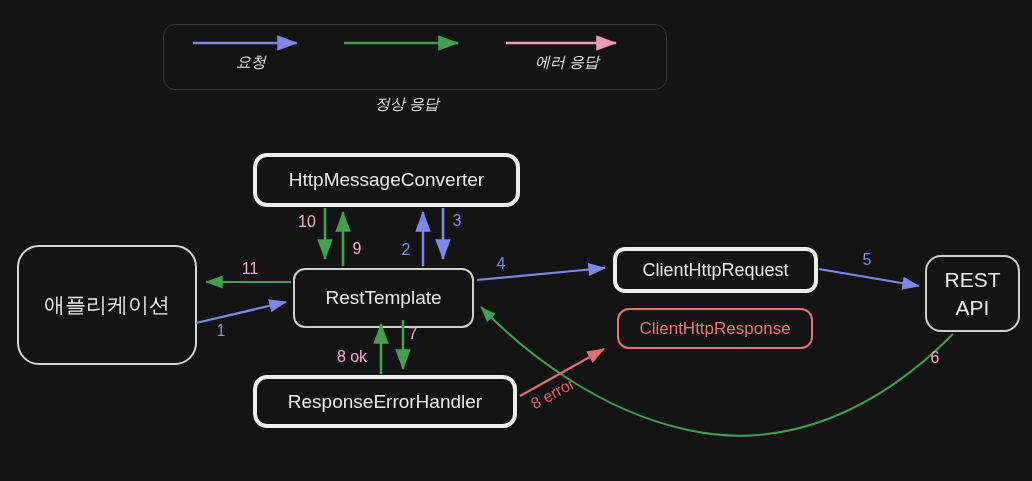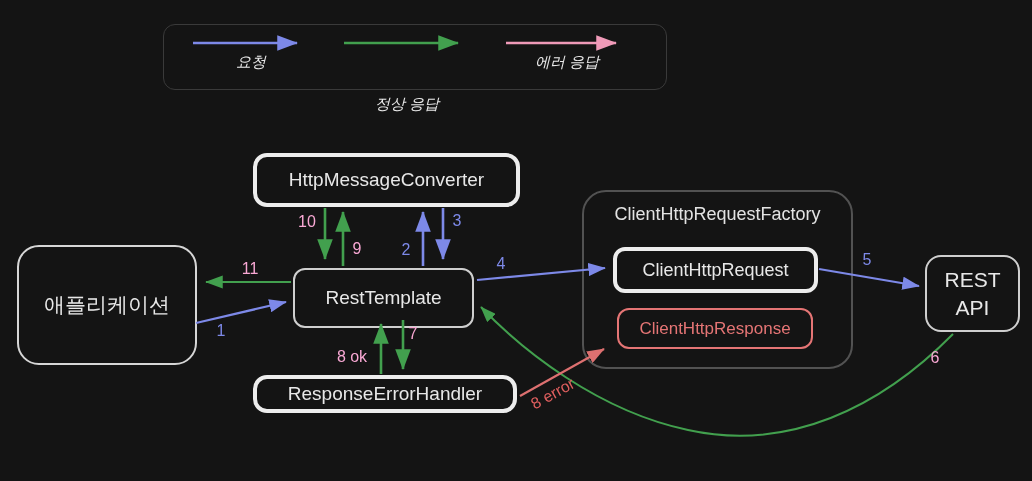--- a/index.html
+++ b/index.html
@@ -23,21 +23,21 @@
            border-radius:22px;font-size:21px;line-height:1.55;}
   .box-rt{left:293px;top:268px;width:181px;height:60px;}
   .box-factory{left:582px;top:190px;width:271px;height:179px;
                border:2px solid #525252;border-radius:24px;justify-content:flex-start;}
   .factory-title{margin-top:12px;font-size:18px;color:#e3e3e3;}
   .box-chr{left:613px;top:247px;width:205px;height:46px;font-size:18px;border-radius:12px;}
   .box-chresp{left:617px;top:308px;width:196px;height:41px;font-size:17px;
               border:2px solid #e57575;border-radius:12px;color:#e57575;}
   .box-api{left:925px;top:255px;width:95px;height:77px;border-radius:16px;
            font-size:21px;line-height:1.3;}
-  .box-reh{left:253px;top:375px;width:264px;height:38px;}
+  .box-reh{left:253px;top:375px;width:264px;height:53px;}
   
   .overlay{position:absolute;left:0;top:0;pointer-events:none;}
   
   .lbl{position:absolute;font-size:16px;white-space:nowrap;
        transform:translate(-50%,-50%);}
   .lbl.blue{color:#7d89e8;}
   .lbl.green{color:#f9a8d4;}
   .lbl.red{color:#e05f5f;}
   .lbl.rot{transform:translate(-50%,-50%) rotate(-29deg);}
 </style>
@@ -72,23 +72,20 @@
   </div>
 
   <div class="box box-app">
     <span>애플리케이션</span>
   </div>
 
   <div class="box thin box-rt">
     <span>RestTemplate</span>
   </div>
 
-  <div class="box box-factory">
-    <span class="factory-title">ClientHttpRequestFactory</span>
-  </div>
 
   <div class="box thick box-chr">
     <span>ClientHttpRequest</span>
   </div>
 
   <div class="box box-chresp">
     <span>ClientHttpResponse</span>
   </div>
 
   <div class="box thin box-api">

